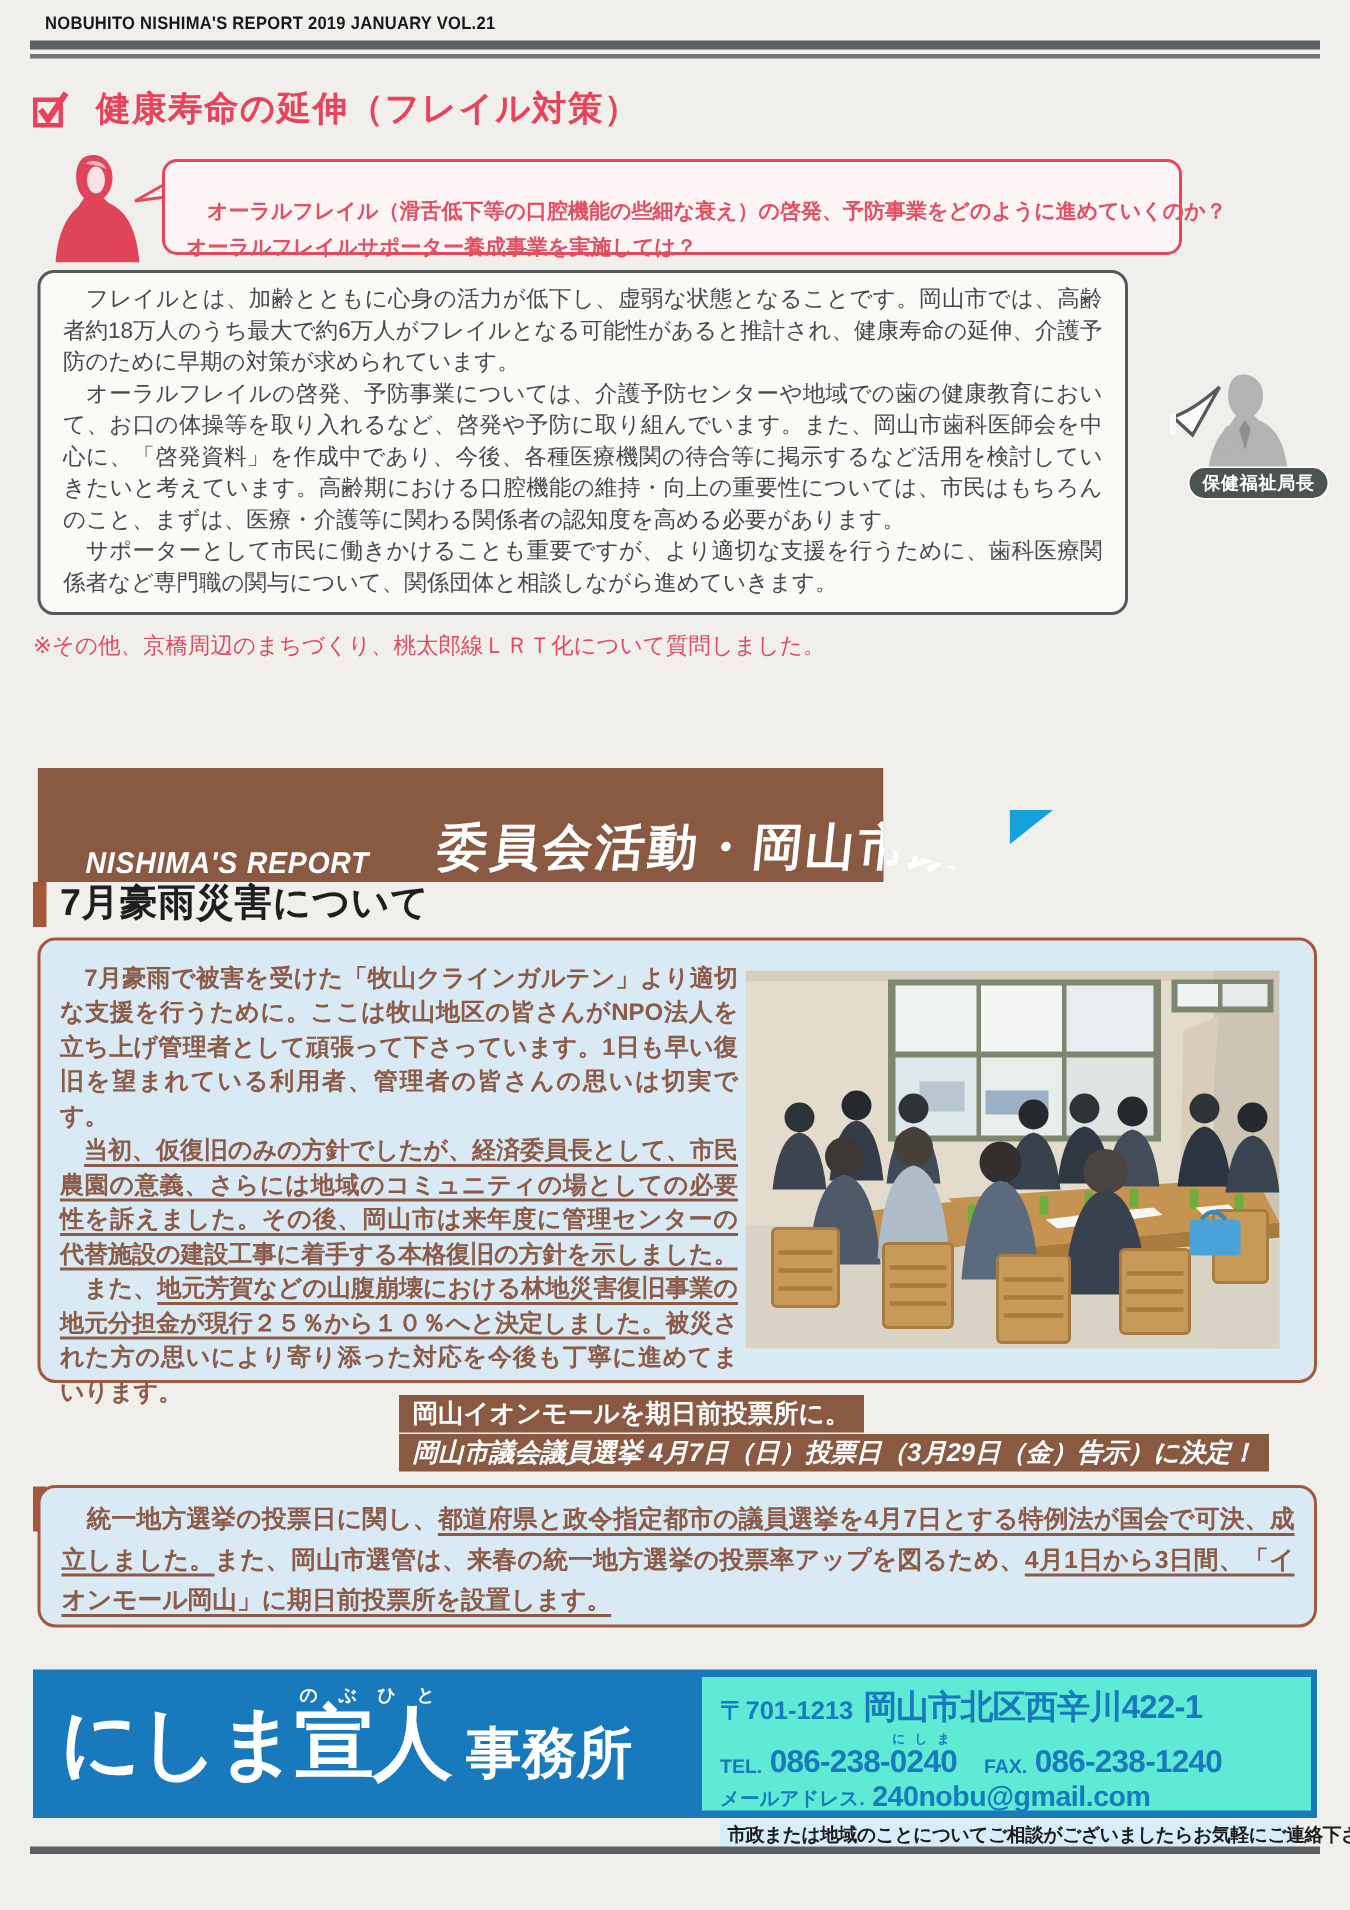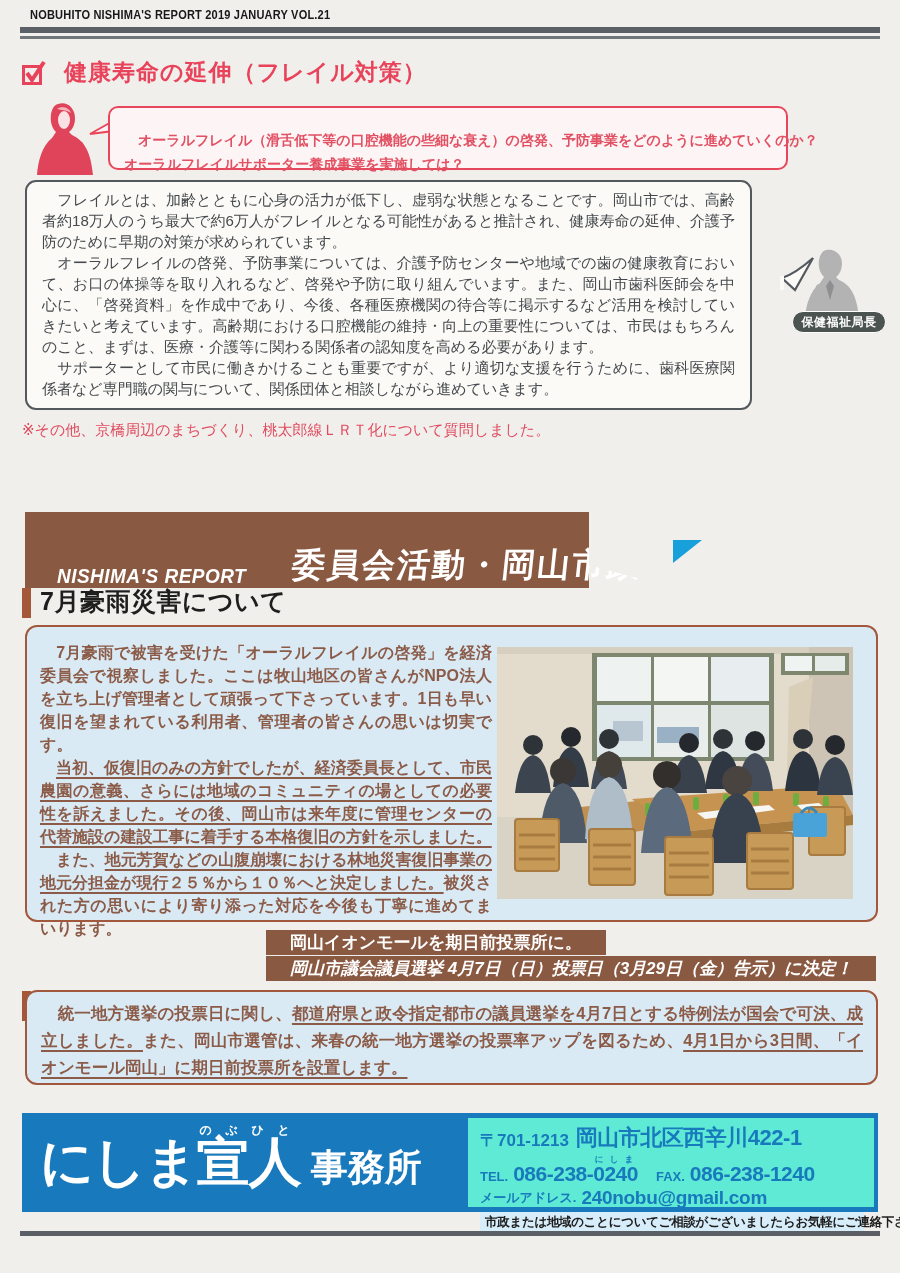--- a/index.html
+++ b/index.html
@@ -64,21 +64,21 @@
   .info-box{background:#d9eaf5;border:2.5px solid #a2583c;border-radius:12px;box-sizing:border-box;}
   .flood-box{left:25px;top:625px;width:853px;height:297px;}
   .flood-text{left:40px;top:641px;width:452px;}
   .flood-text p{margin:0;font-size:16px;font-weight:bold;line-height:23px;color:#8b5b48;text-align:justify;}
   .u{text-decoration:underline;text-decoration-thickness:2px;text-underline-offset:4px;}
   .photo{left:497px;top:647px;width:356px;height:252px;}
 
   
   .headlines{left:266px;top:930px;display:flex;flex-direction:column;align-items:flex-start;gap:1px;}
   .headline{background:#8a5942;color:#fff;font-weight:800;font-size:17px;line-height:25px;
-    padding:0 24px;white-space:nowrap;}
+    padding:0 9px;white-space:nowrap;}
   .headline.l2{font-style:italic;}
   .elec-box{left:25px;top:990px;width:853px;height:95px;}
   .elec-text{left:41px;top:1000px;width:822px;font-size:16.5px;font-weight:bold;line-height:27px;
     color:#8b5b48;text-align:justify;}
 
   
   .footer{left:22px;top:1113px;width:856px;height:99px;background:#187abd;}
   .office-name{left:40px;top:1124px;display:flex;align-items:flex-end;color:#fff;white-space:nowrap;}
   .office-name .head{font-size:53px;font-weight:800;letter-spacing:-2px;line-height:1;}
   .office-name ruby{font-size:53px;font-weight:800;letter-spacing:-1px;line-height:1;}
@@ -157,21 +157,21 @@
   <span class="jtitle">委員会活動・岡山市政の動き</span>
 </div>
 <div class="abs fold"></div>
 
 <div class="abs h-row h-flood">
   <span class="h-bar"></span>
   <span class="h-txt">7月豪雨災害について</span>
 </div>
 <div class="abs info-box flood-box"></div>
 <div class="abs flood-text">
-  <p><span>　7月豪雨で被害を受けた「オーラルフレイルの啓発」を経済委員会で視察しました。ここは牧山地区の皆さんがNPO法人を立ち上げ管理者として頑張って下さっています。1日も早い復旧を望まれている利用者、管理者の皆さんの思いは切実です。</span></p>
+  <p><span>　7月豪雨で被害を受けた「牧山クラインガルテン」より適切な支援を行うために。ここは牧山地区の皆さんがNPO法人を立ち上げ管理者として頑張って下さっています。1日も早い復旧を望まれている利用者、管理者の皆さんの思いは切実です。</span></p>
   <p><span>　</span><span class="u">当初、仮復旧のみの方針でしたが、経済委員長として、市民農園の意義、さらには地域のコミュニティの場としての必要性を訴えました。その後、岡山市は来年度に管理センターの代替施設の建設工事に着手する本格復旧の方針を示しました。</span></p>
   <p><span>　また、</span><span class="u">地元芳賀などの山腹崩壊における林地災害復旧事業の地元分担金が現行２５％から１０％へと決定しました。</span><span>被災された方の思いにより寄り添った対応を今後も丁寧に進めてまいります。</span></p>
 </div>
 <svg class="abs photo" viewBox="0 0 356 252">
   <rect width="356" height="252" fill="#e3dccd"></rect>
   <rect width="356" height="7" fill="#d6cfc0"></rect>
   <rect x="312" y="0" width="44" height="252" fill="#cdc4b5"></rect>
   <rect x="95" y="6" width="182" height="108" fill="#7d876f"></rect>
   <rect x="100" y="10" width="54" height="44" fill="#eef2f0"></rect>
   <rect x="157" y="10" width="54" height="44" fill="#f4f6f4"></rect>

